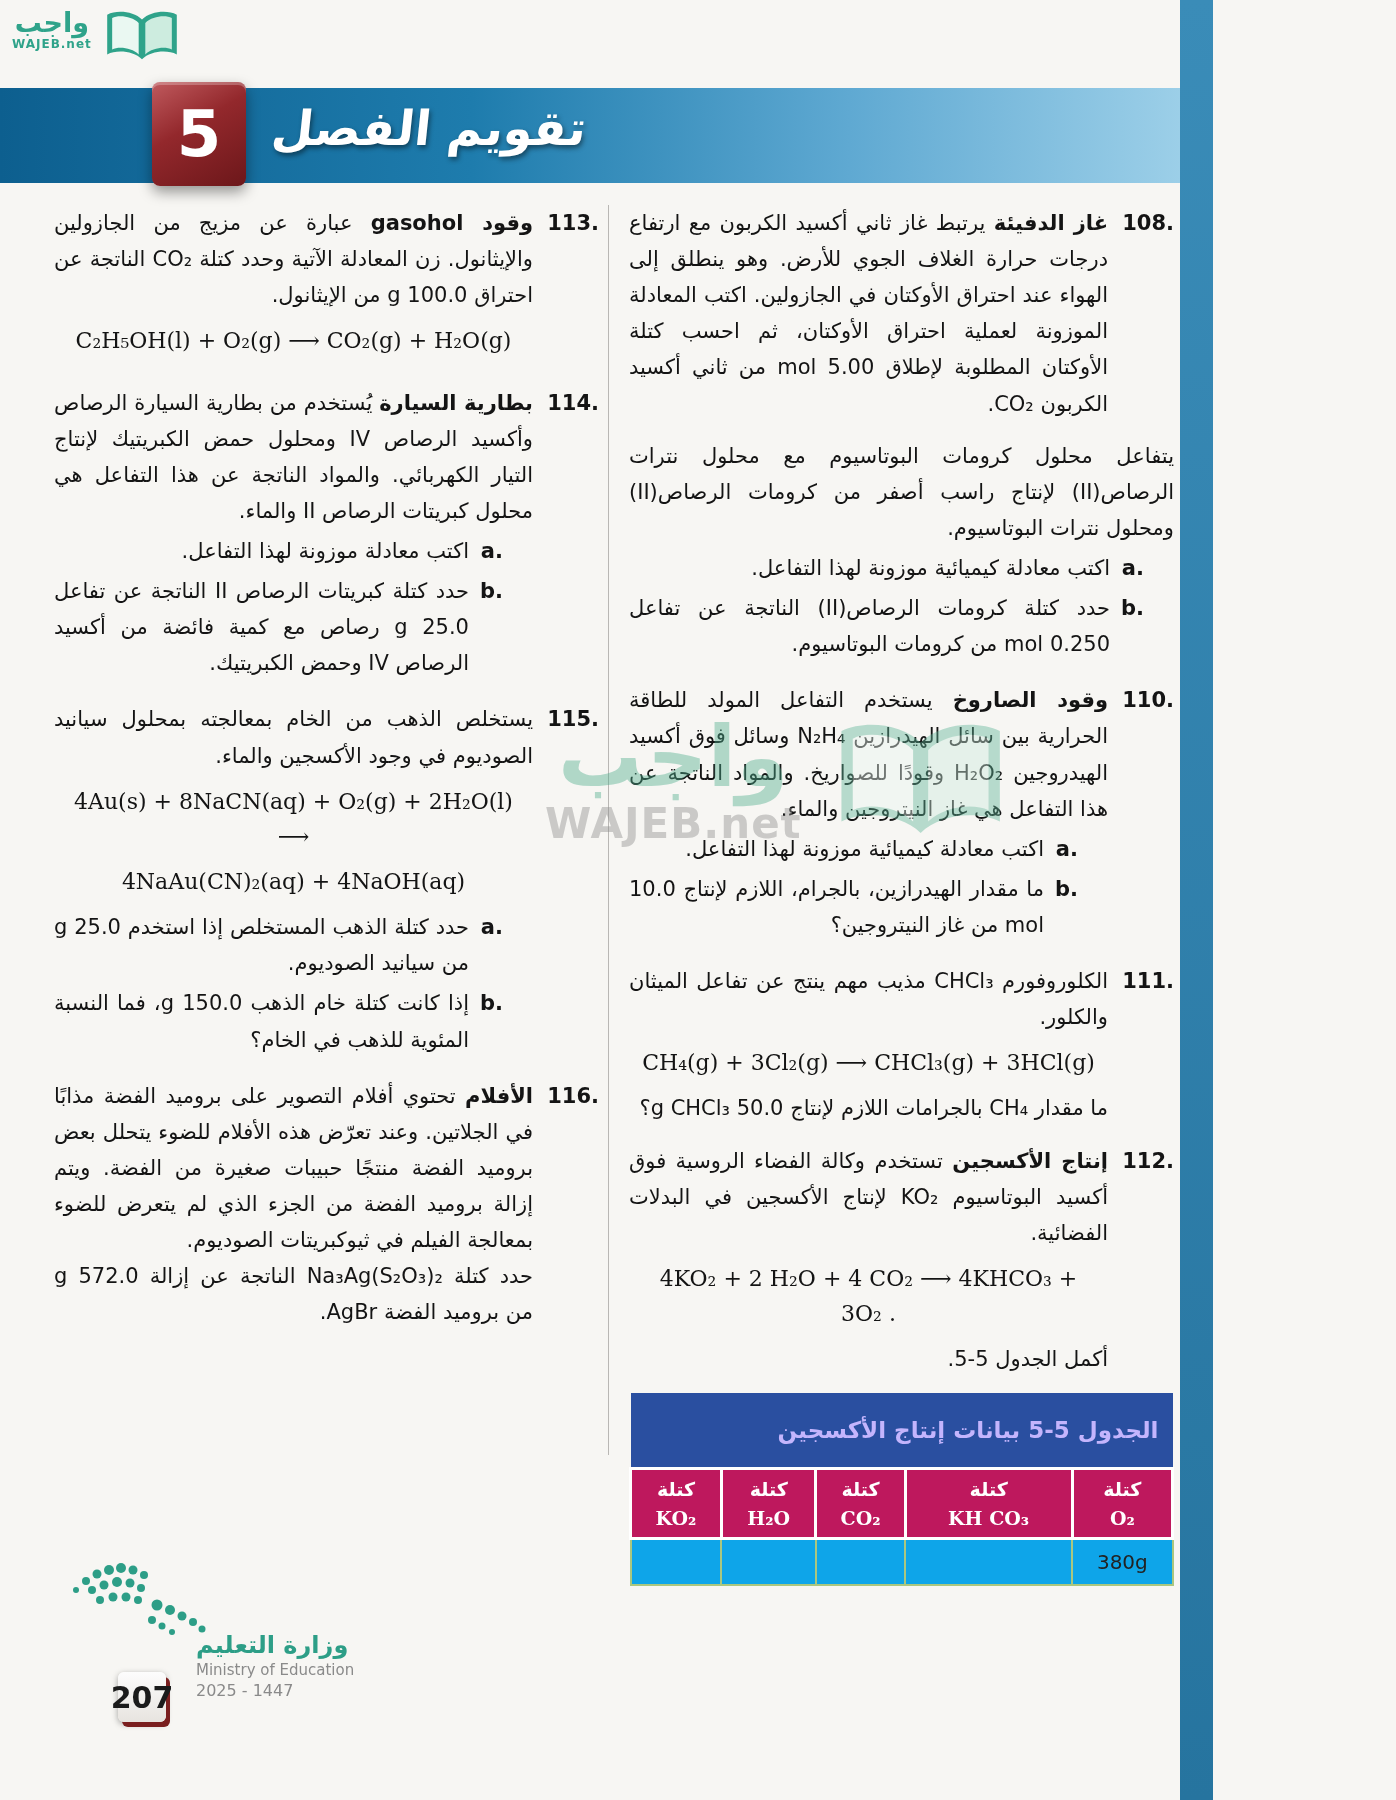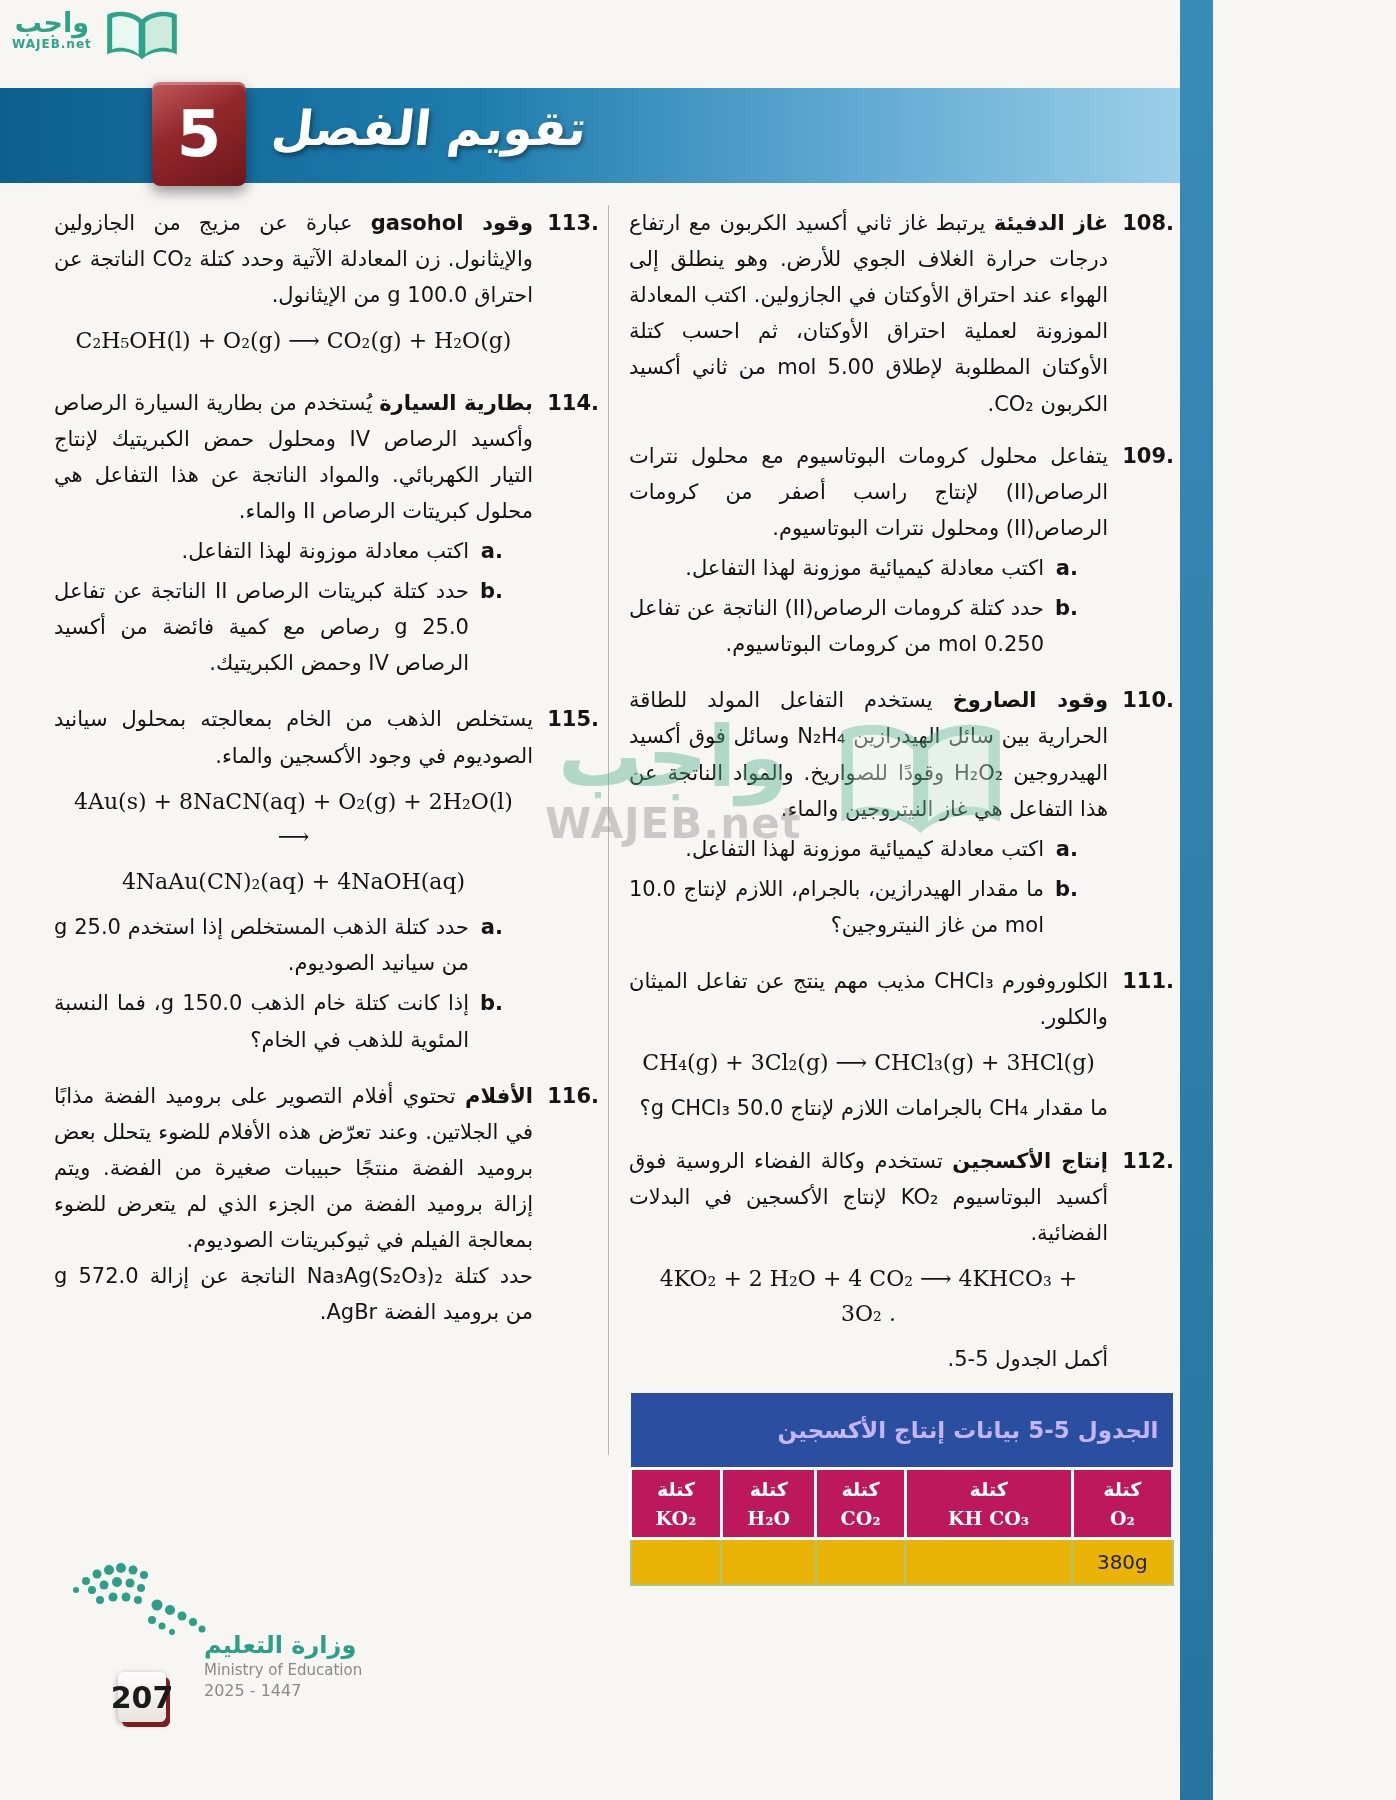--- a/index.html
+++ b/index.html
@@ -41,32 +41,32 @@
   .sub-label { font-weight:bold; flex:0 0 24px; direction:ltr; text-align:right; }
   .sub-text { flex:1; text-align:justify; }
   .eq { direction:ltr; text-align:center; font-family:"DejaVu Serif","DejaVu Sans",serif; font-size:22px; margin:10px 7px; line-height:1.6; }
   .eq2 { margin-top:0; }
 
   
   .oxygen-table { width:100%; border-collapse:collapse; direction:rtl; margin-top:10px; }
   .t-title { background:#2a4fa0; color:#c4b5fd; font-weight:bold; font-size:23px; text-align:right; padding:24px 14px; }
   .t-head td { background:#be185d; color:#fff; font-weight:bold; text-align:center; border:3px solid #fff; padding:5px 2px; font-size:19px; line-height:1.5; }
   .t-head .formula { direction:ltr; font-family:"DejaVu Serif","DejaVu Sans",serif; }
-  .t-data td { border:2px solid #aac77f; height:46px; text-align:center; font-size:20px; background:#eab308; color:#222; }
+  .t-data td { border:2px solid #aac77f; height:46px; text-align:center; font-size:20px; background:#0ea5e9; color:#222; }
 
   
   .watermark { position:absolute; top:715px; left:545px; width:470px; display:flex; align-items:center; gap:24px;
     opacity:.42; z-index:5; pointer-events:none; }
   .wm-text { display:flex; flex-direction:column; align-items:center; }
   .wm-ar { color:#4fae8d; font-size:84px; font-weight:bold; line-height:1; }
   .wm-site { color:#8d8d8d; font-size:42px; font-weight:bold; letter-spacing:1px; }
 
   
   .ministry-dots { position:absolute; left:60px; top:1548px; z-index:1; }
-  .ministry-text { position:absolute; left:204px; top:1630px; z-index:1; line-height:1.3; }
+  .ministry-text { position:absolute; left:196px; top:1630px; z-index:1; line-height:1.3; }
   .min-ar { color:#2d9e87; font-size:24px; font-weight:bold; }
   .min-en { color:#8a8a8a; font-size:15px; }
   .min-year { color:#8a8a8a; font-size:16px; }
   .page-badge { position:absolute; left:118px; top:1672px; width:48px; height:50px; z-index:2;
     background:linear-gradient(#fdfdfd,#e7e4df); border-radius:6px;
     box-shadow:4px 5px 0 #7a1f1f, 0 2px 6px rgba(0,0,0,.35);
     display:flex; align-items:center; justify-content:center; font-weight:bold; font-size:30px; color:#1b1b1b; }
 </style>
 </head>
 <body>
@@ -102,21 +102,20 @@
         <div class="p-row">
           <span class="p-num">108.</span>
           <div class="p-content">
             <p class="p-text"><b class="lead">غاز الدفيئة</b> <span>يرتبط غاز ثاني أكسيد الكربون مع ارتفاع درجات حرارة الغلاف الجوي للأرض. وهو ينطلق إلى الهواء عند احتراق الأوكتان في الجازولين. اكتب المعادلة الموزونة لعملية احتراق الأوكتان، ثم احسب كتلة الأوكتان المطلوبة لإطلاق 5.00 mol من ثاني أكسيد الكربون CO₂.</span></p>
           </div>
         </div>
       </div>
 
       <div class="problem">
         <div class="p-row">
-          <span class="p-num">109.</span>
           <div class="p-content">
             <p class="p-text"><span>يتفاعل محلول كرومات البوتاسيوم مع محلول نترات الرصاص(II) لإنتاج راسب أصفر من كرومات الرصاص(II) ومحلول نترات البوتاسيوم.</span></p>
             <div class="sub">
               <span class="sub-label">a.</span>
               <span class="sub-text">اكتب معادلة كيميائية موزونة لهذا التفاعل.</span>
             </div>
             <div class="sub">
               <span class="sub-label">b.</span>
               <span class="sub-text">حدد كتلة كرومات الرصاص(II) الناتجة عن تفاعل 0.250 mol من كرومات البوتاسيوم.</span>
             </div>

